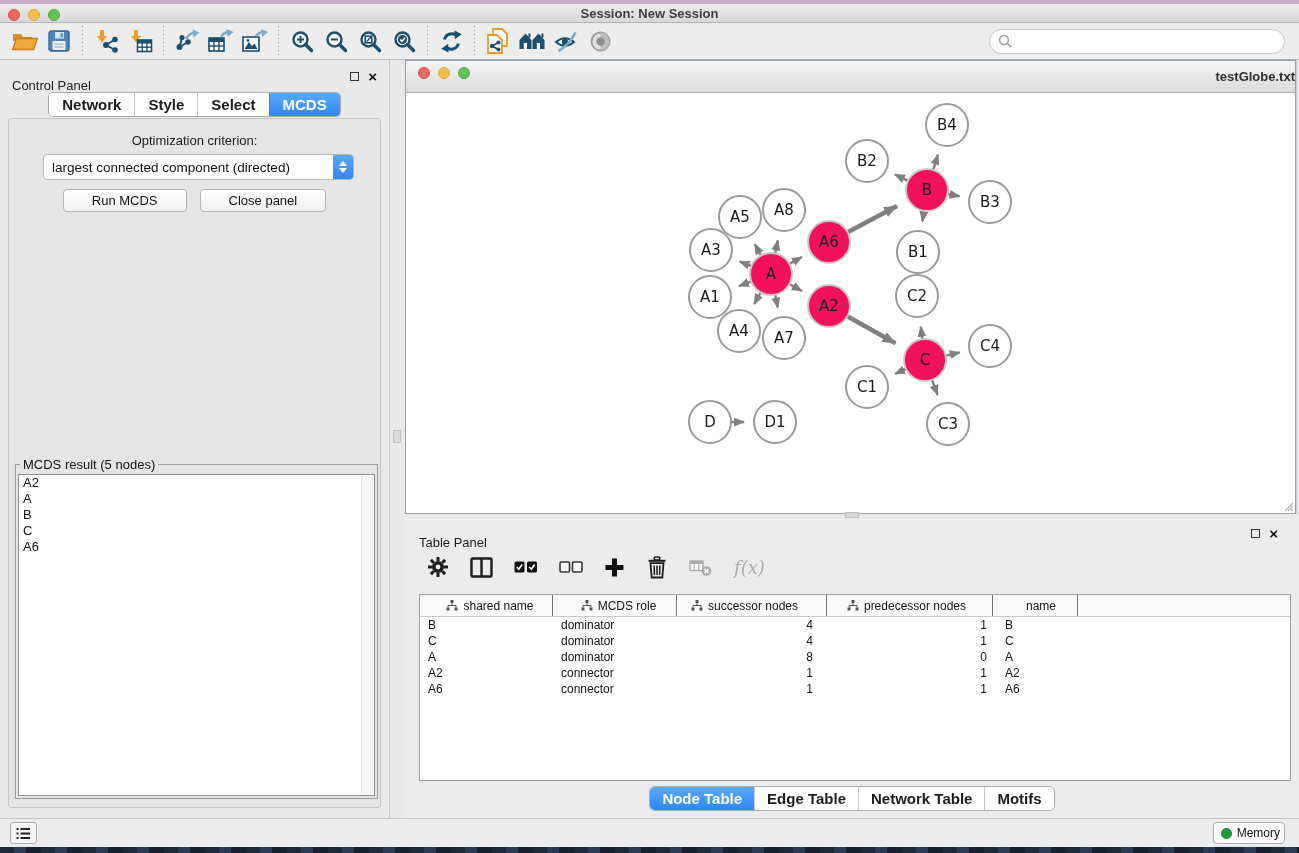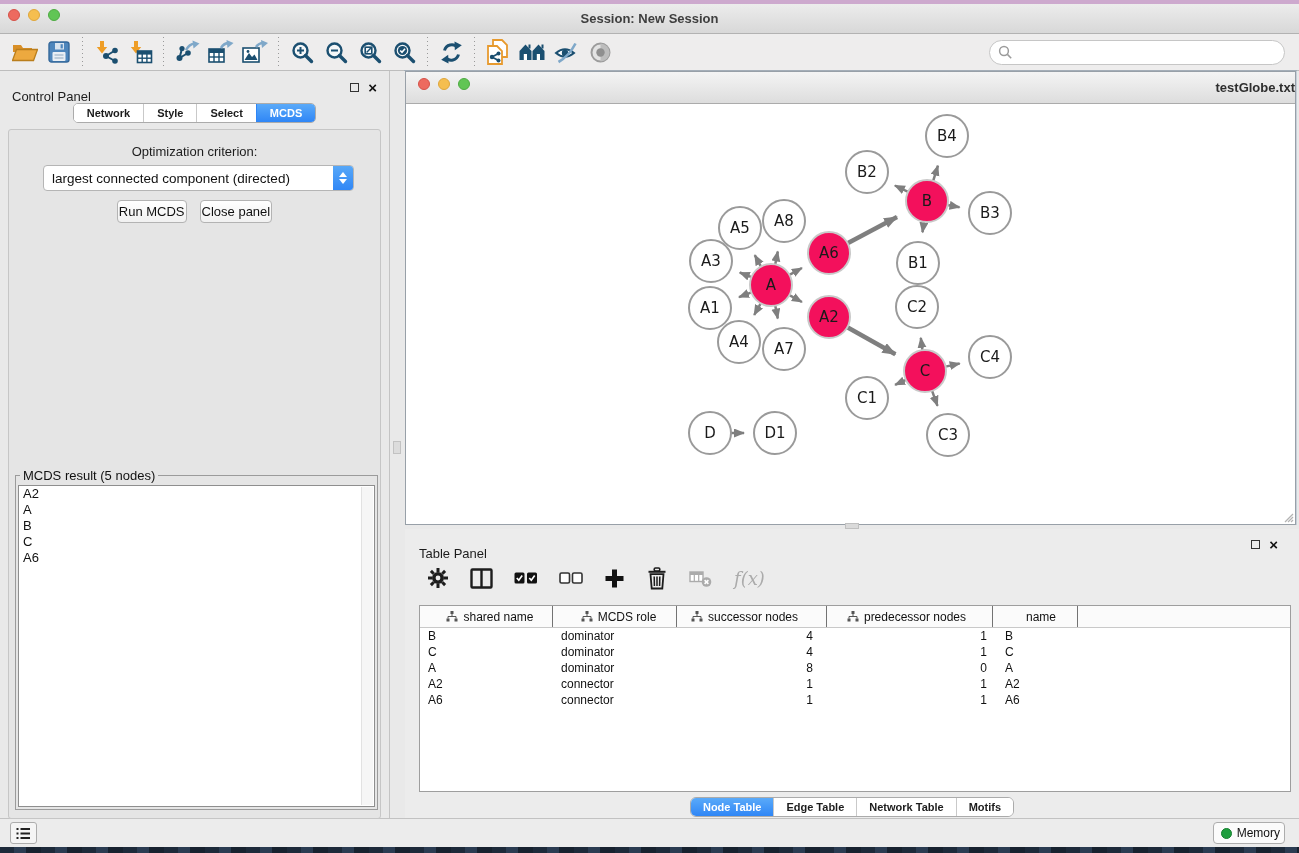--- a/index.html
+++ b/index.html
@@ -9,21 +9,21 @@
 
   
   .wall-top { position:absolute; top:0; left:0; width:1299px; height:4px; background:#CDA9CE; }
   .wall-bottom { position:absolute; bottom:0; left:0; width:1299px; height:6px;
     background:repeating-linear-gradient(90deg,#1d2a3a 0 14px,#2b3c52 14px 26px,#17222f 26px 41px); }
 
   
   .main-window { position:absolute; top:4px; left:0; width:1299px; height:843px;
     background:#E9E9E9; display:flex; flex-direction:column; }
 
-  .titlebar { height:30px; background:linear-gradient(#ECECEC,#D8D8D8); border-bottom:1px solid #B2B2B2;
+  .titlebar { height:19px; background:linear-gradient(#ECECEC,#D8D8D8); border-bottom:1px solid #B2B2B2;
     position:relative; display:flex; align-items:center; justify-content:center; flex:none; }
   .titlebar .title { font-size:13px; font-weight:600; color:#3E3E3E; }
   .lights { position:absolute; left:8px; top:5px; display:flex; gap:8px; }
   .light { width:12px; height:12px; border-radius:50%; }
   .light.red { background:#ED6A5F; border:1px solid #D55249; }
   .light.yellow { background:#F5BE4F; border:1px solid #DFA63B; }
   .light.green { background:#61C555; border:1px solid #4EAB42; }
 
   
   .toolbar { height:37px; background:#EEEDED; border-bottom:1px solid #BDBDBD; flex:none;
@@ -41,36 +41,36 @@
 
   
   .control-panel { width:390px; flex:none; position:relative; background:#E9E9E9; border-right:1px solid #C4C4C4; }
   .cp-header { height:32px; display:flex; align-items:center; padding:0 12px; }
   .cp-title { font-size:13px; color:#1c1c1c;margin-top:19px; }
   .win-btns { margin-left:auto; display:flex; align-items:center; gap:9px; }
   .float-btn { width:9px; height:9px; border:1.5px solid #333; display:inline-block; }
   .close-btn { font-size:15px; font-weight:900; color:#111; line-height:9px; }
   .cp-tabs { display:flex; justify-content:center; }
   .seg { display:inline-flex; border:1px solid #ABABAB; border-radius:5px; overflow:hidden; background:#fff; }
-  .seg .tab { padding:3px 13px; font-size:11px; font-weight:600; color:#1c1c1c; border-left:1px solid #C9C9C9;
+  .seg .tab { padding:3px 13px; font-size:15px; font-weight:600; color:#1c1c1c; border-left:1px solid #C9C9C9;
     background:#fff; white-space:nowrap; }
   .seg .tab:first-child { border-left:none; }
   .seg .tab.active { background:linear-gradient(#5AAAF9,#2F86F6); color:#fff; border-left-color:#2F86F6; }
   .cp-card { position:absolute; left:8px; right:8px; top:58px; height:690px; background:#E5E5E5;
     border:1px solid #C6C6C6; border-radius:3px; }
   .opt-label { text-align:center; margin-top:14px; font-size:13px; color:#1c1c1c; }
   .dropdown { position:absolute; left:34px; right:26px; top:35px; height:26px; background:#fff;
     border:1px solid #B5B5B5; border-radius:4px; display:flex; align-items:center; overflow:hidden; }
   .dropdown .dd-value { flex:1; padding:0 8px; font-size:13.5px; color:#111; white-space:nowrap; }
   .dd-stepper { width:20px; height:26px; background:linear-gradient(#59A9F8,#2F86F6); border-radius:0 3px 3px 0;
     display:flex; flex-direction:column; align-items:center; justify-content:center; gap:2px; flex:none; }
   .tri-up { width:0; height:0; border-left:4px solid transparent; border-right:4px solid transparent; border-bottom:5px solid #fff; }
   .tri-down { width:0; height:0; border-left:4px solid transparent; border-right:4px solid transparent; border-top:5px solid #fff; }
   .btn-row { position:absolute; top:70px; left:0; right:0; display:flex; justify-content:center; gap:13px; }
-  .push-btn { height:23px; padding:0 1px; background:linear-gradient(#FFFFFF,#F1F1F1);
+  .push-btn { height:23px; padding:0 28px; background:linear-gradient(#FFFFFF,#F1F1F1);
     border:1px solid #B3B3B3; border-radius:4px; font-size:13px; color:#111;
     display:inline-flex; align-items:center; font-family:inherit; }
   .mcds-fieldset { position:absolute; left:6px; right:2px; top:338px; height:342px;
     border:1px solid #9B9B9B; padding:2px; }
   .mcds-fieldset legend { font-size:13px; padding:0 3px; margin-left:2px; color:#111; }
   .mcds-list { width:100%; height:100%; background:#fff; border:1px solid #8E8E8E; position:relative; overflow:hidden; }
   .mcds-scroll { position:absolute; top:1px; right:1px; bottom:1px; width:12px; background:#F6F6F6; border-left:1px solid #E2E2E2; }
   .mcds-item { height:16px; line-height:16px; padding-left:4px; font-size:13px; color:#111; }
 
   

